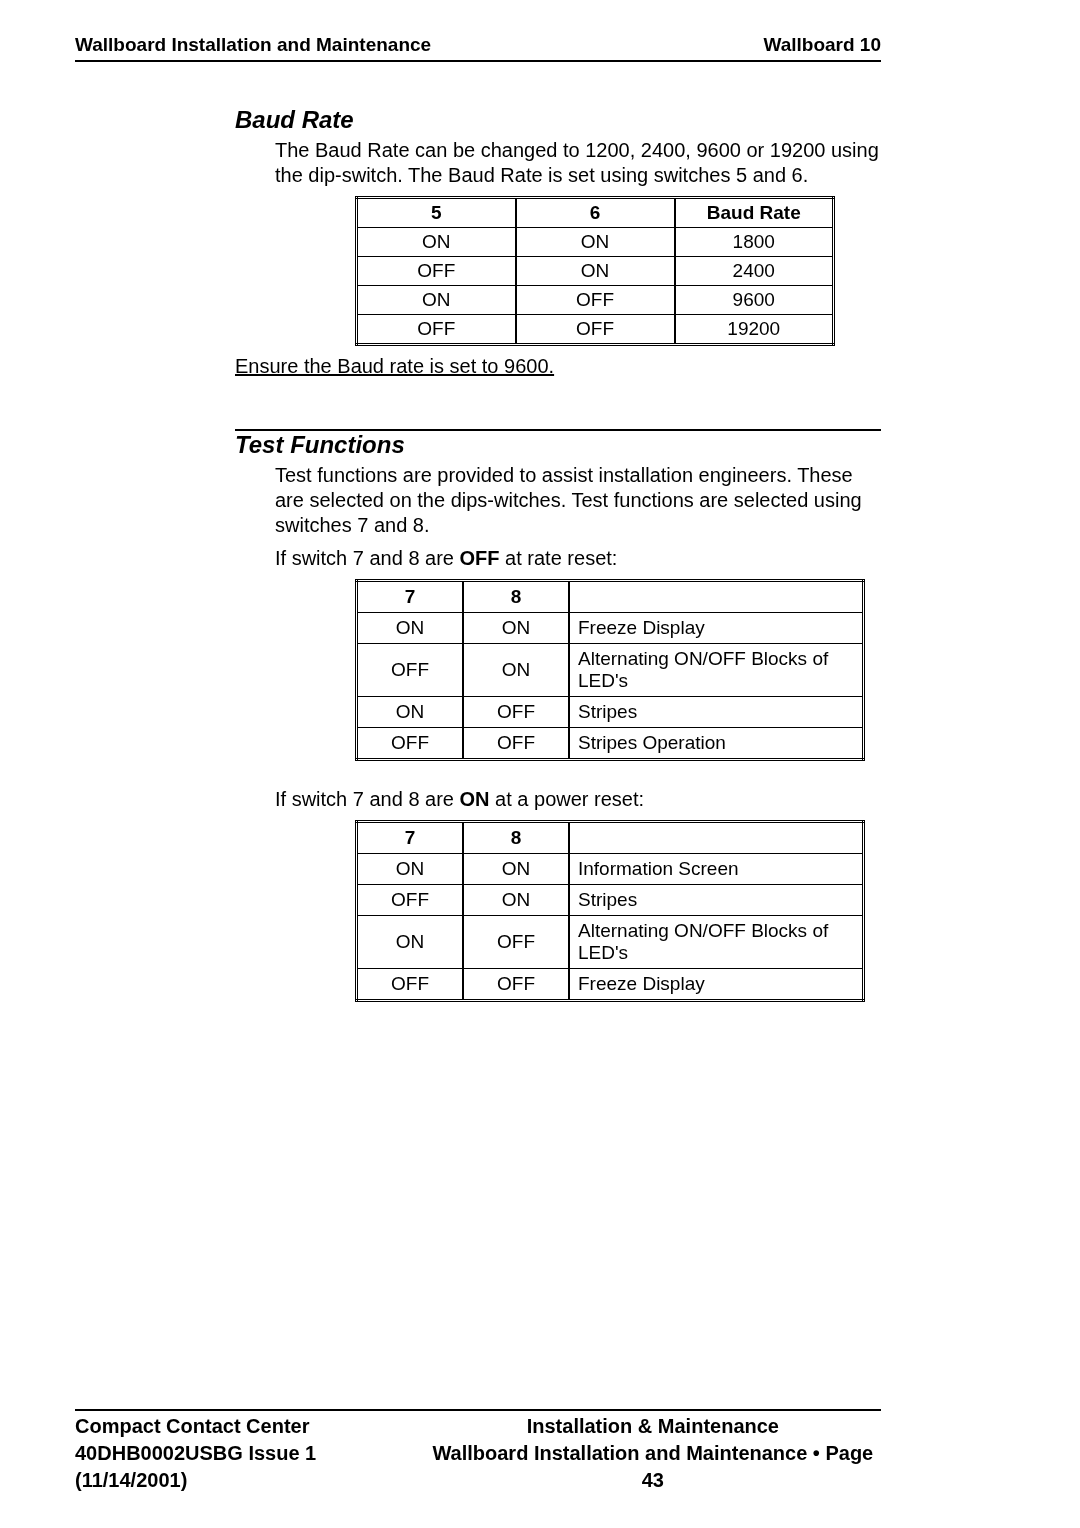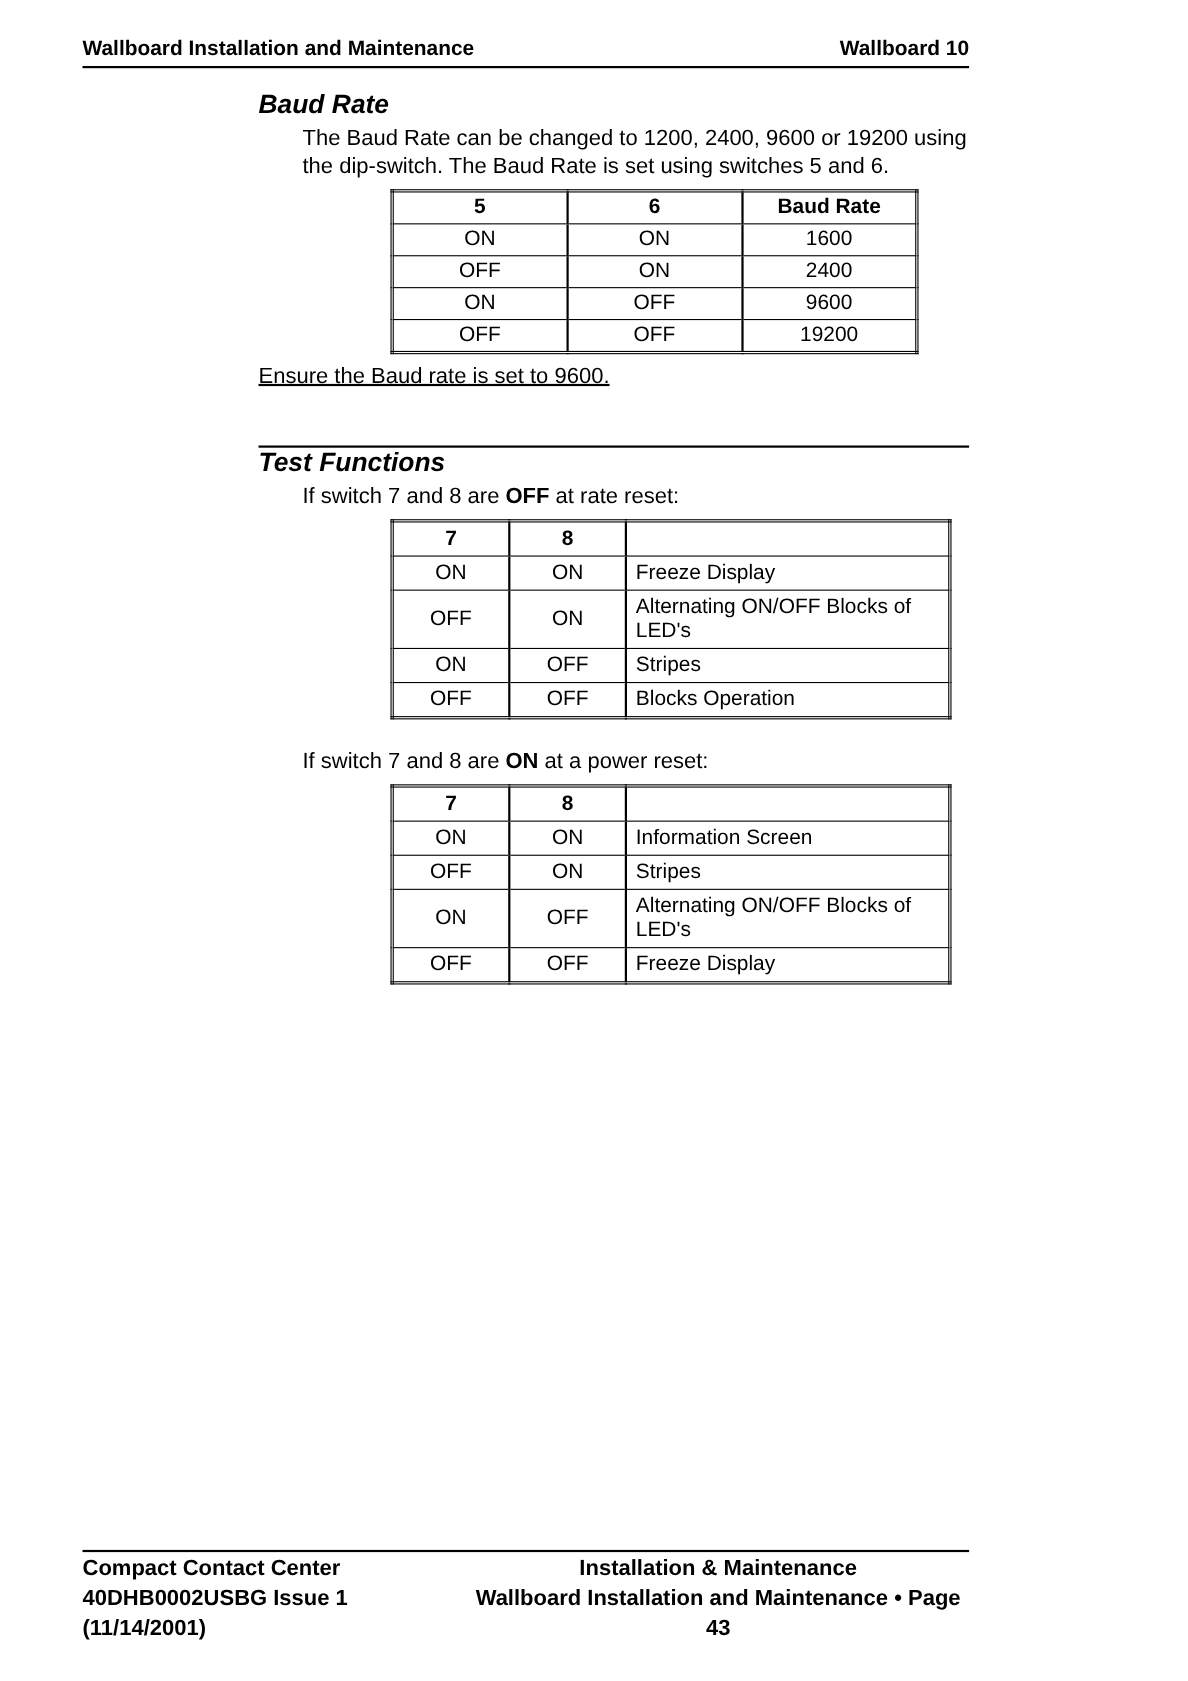--- a/index.html
+++ b/index.html
@@ -32,21 +32,22 @@
   .head-rule {
     border-bottom: 2px solid #000;
     margin-top: 2px;
   }
   .section-rule {
     border-top: 2px solid #000;
     margin-top: 2px;
   }
   .content {
     flex: 1 1 auto;
-    padding-top: 20px;
+    padding-top: 4px;
+    margin-top: 40px;
   }
   .indent-h2 {
     margin-left: 160px; 
   }
   .indent-body {
     margin-left: 200px; 
     max-width: 690px;
   }
   h2.section {
     font-size: 24px;
@@ -151,21 +152,21 @@
       <table class="baud">
         <tbody>
             <tr>
           <th>5</th>
           <th>6</th>
           <th>Baud Rate</th>
         </tr>
         <tr>
           <td>ON</td>
           <td>ON</td>
-          <td>1600</td>
+          <td>1800</td>
         </tr>
         <tr>
           <td>OFF</td>
           <td>ON</td>
           <td>2400</td>
         </tr>
         <tr>
           <td>ON</td>
           <td>OFF</td>
           <td>9600</td>
@@ -182,20 +183,21 @@
       <p class="body" style="margin-left:-40px;text-decoration:underline;">Ensure the Baud rate is set to 9600.</p>
     </div>
 
     <div class="gap-l"></div>
 
     <div class="indent-h2">
       <div class="section-rule"></div>
       <h2 class="section">Test Functions</h2>
     </div>
     <div class="indent-body">
+      <p class="body">Test functions are provided to assist installation engineers.  These are selected on the dips-witches.  Test functions are selected using switches 7 and 8.</p>
 
       <p class="body">
         <span>If switch 7 and 8 are </span><span class="bold">OFF</span><span> at rate reset:</span>
       </p>
 
       <table class="test">
         <tbody>
             <tr>
           <th style="width:88px">7</th>
           <th style="width:88px">8</th>
@@ -212,21 +214,21 @@
           <td class="desc">Alternating ON/OFF Blocks of LED's</td>
         </tr>
         <tr>
           <td class="sw">ON</td>
           <td class="sw">OFF</td>
           <td class="desc">Stripes</td>
         </tr>
         <tr>
           <td class="sw">OFF</td>
           <td class="sw">OFF</td>
-          <td class="desc">Blocks Operation</td>
+          <td class="desc">Stripes Operation</td>
         </tr>
       </tbody>
         </table>
 
       <div class="gap-m"></div>
 
       <p class="body">
         <span>If switch 7 and 8 are </span><span class="bold">ON</span><span> at a power reset:</span>
       </p>
 

